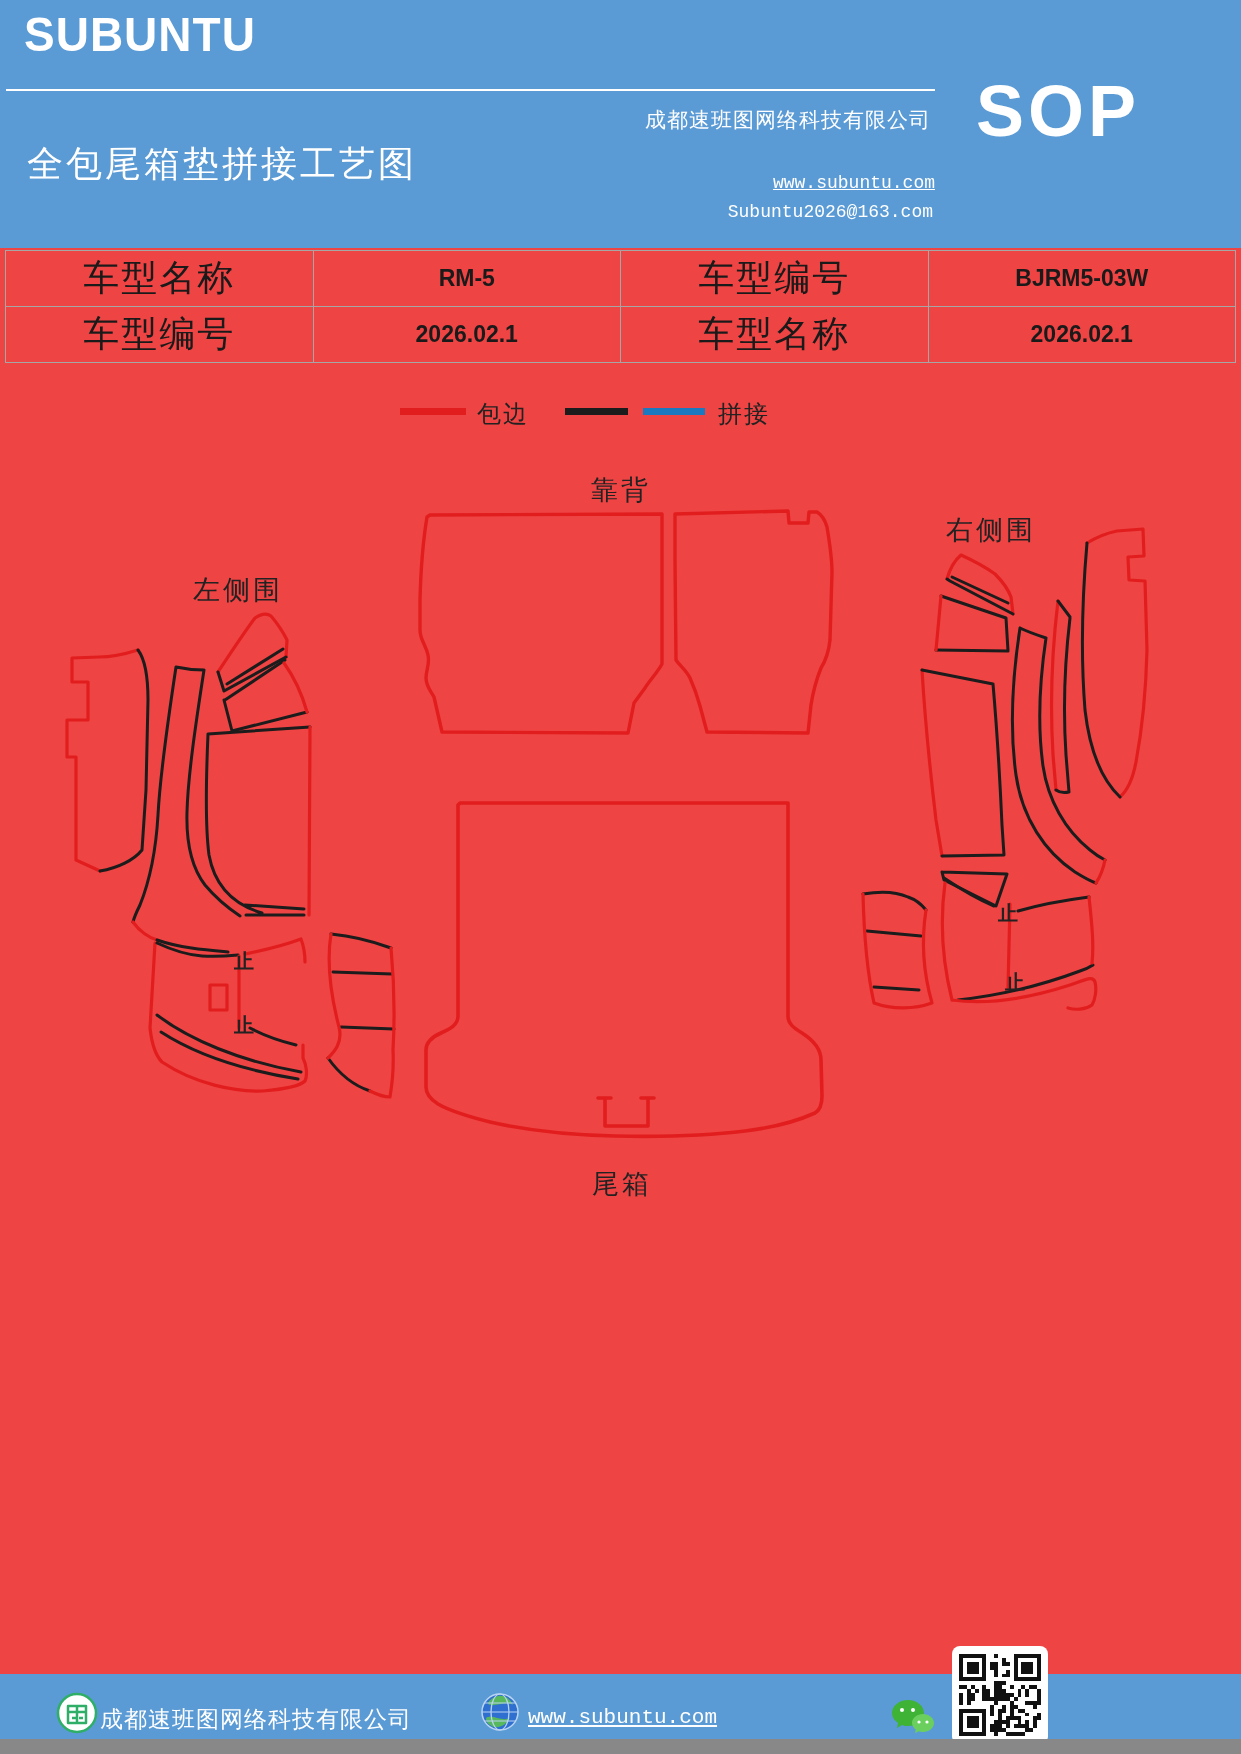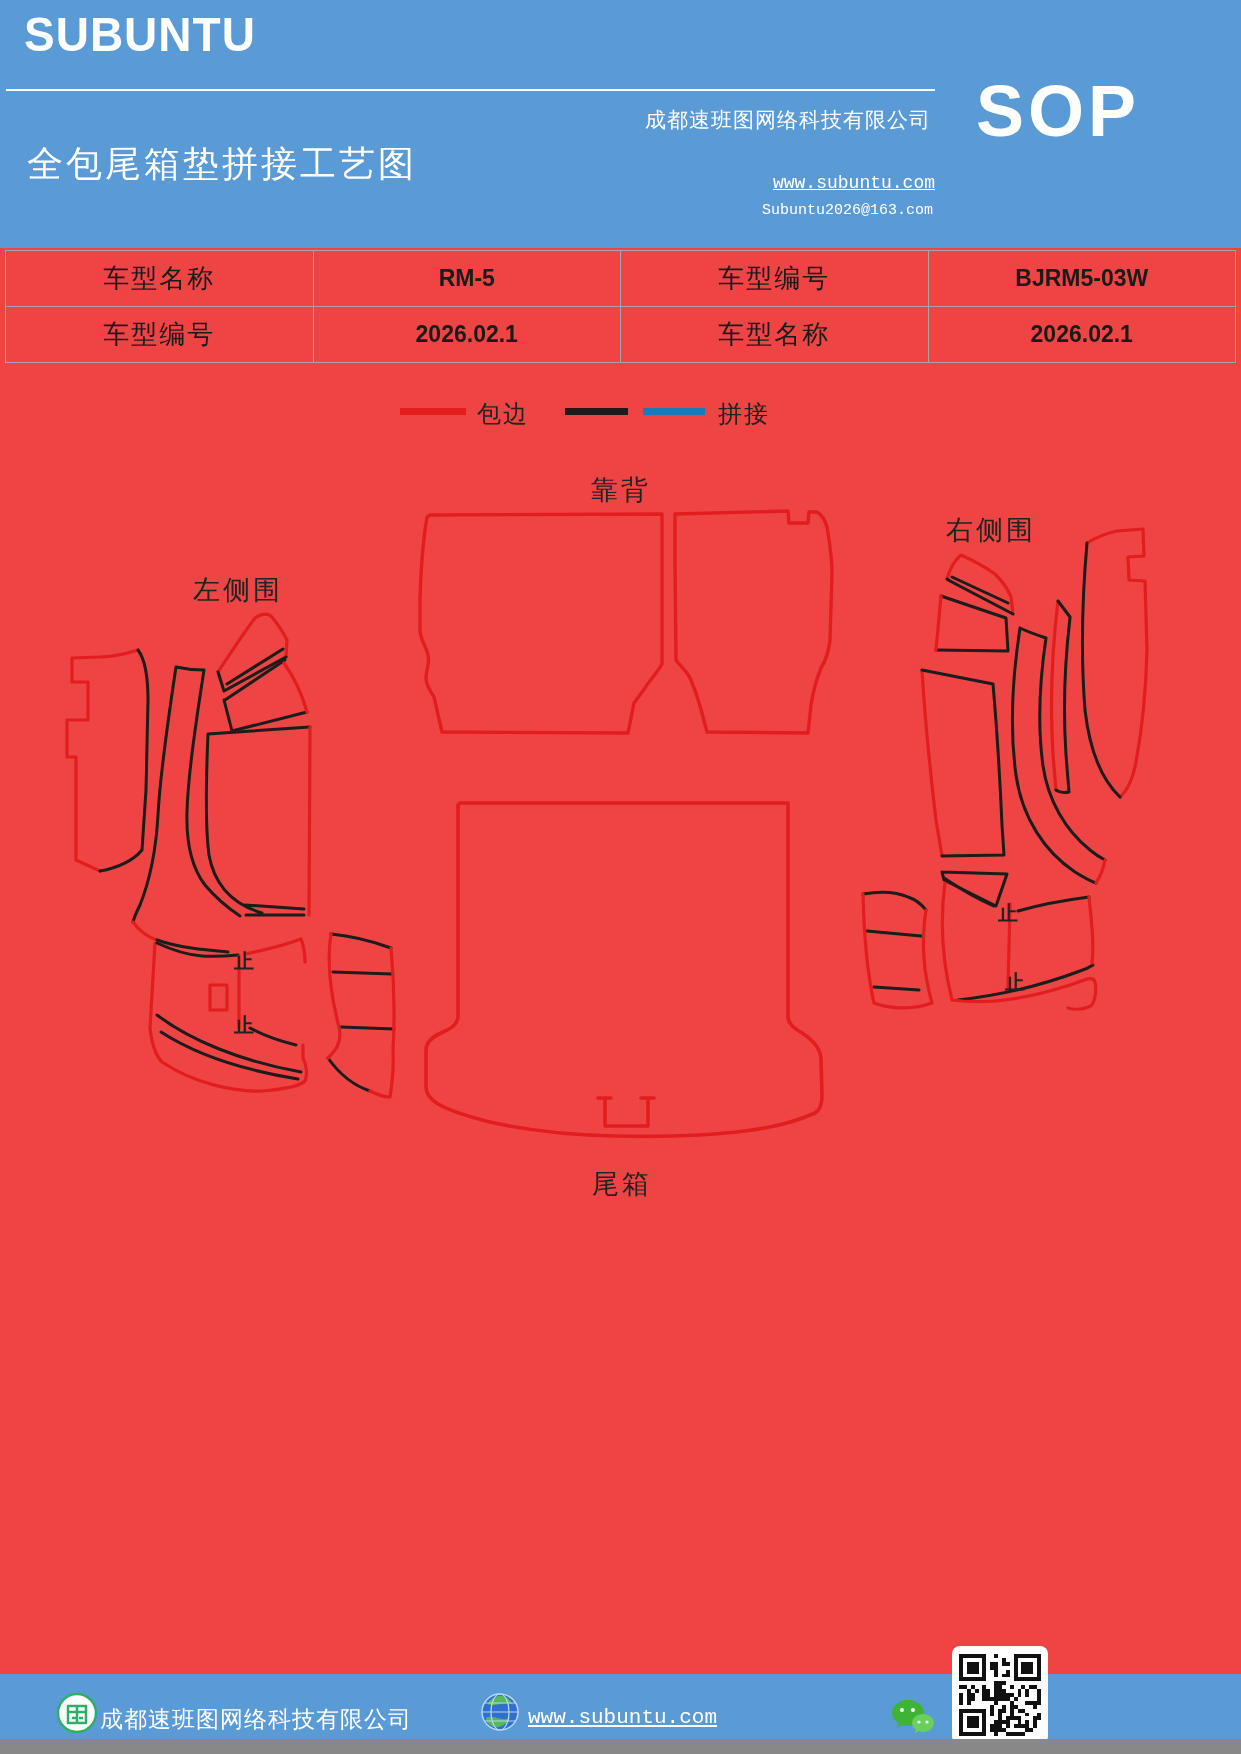--- a/index.html
+++ b/index.html
@@ -9,28 +9,28 @@
   .hdr{position:absolute;left:0;top:0;width:1241px;height:248px;background:#5B9BD5;}
   .brand{position:absolute;left:24px;top:6px;color:#fff;font-size:46px;font-weight:800;
          letter-spacing:1px;font-family:"Liberation Sans",sans-serif;transform:scale(1,1.05);transform-origin:left top;}
   .hdr-rule{position:absolute;left:6px;top:89px;width:929px;height:2px;background:#fff;}
   .doc-title{position:absolute;left:27px;top:140px;margin:0;color:#fff;font-weight:400;
          font-size:36px;letter-spacing:3px;font-family:"Liberation Serif",serif;}
   .hdr-company{position:absolute;right:310px;top:106px;color:#fff;font-size:21px;
          letter-spacing:1px;font-family:"Liberation Serif",serif;}
   .hdr-site{position:absolute;right:306px;top:173px;color:#fff;font-size:18px;
          text-decoration:underline;font-family:"Liberation Mono",monospace;cursor:pointer;}
-  .hdr-email{position:absolute;right:308px;top:202px;color:#fff;font-size:15px;
+  .hdr-email{position:absolute;right:308px;top:202px;color:#fff;font-size:18px;
          font-family:"Liberation Mono",monospace;}
   .sop{position:absolute;left:976px;top:70px;color:#fff;font-size:72px;font-weight:700;
          letter-spacing:4px;font-family:"Liberation Sans",sans-serif;}
   
   .info{position:absolute;left:5px;top:250px;width:1231px;height:113px;border-collapse:collapse;}
   .info td{border:1.5px solid #A6A6A6;text-align:center;vertical-align:middle;color:#1a1a1a;}
-  .info td.lbl{font-size:26px;font-family:Liberation Mono, monospace;letter-spacing:2px;}
+  .info td.lbl{font-size:36px;font-family:Liberation Mono, monospace;letter-spacing:2px;}
   .info td.val{font-size:23px;font-weight:600;font-family:"Liberation Sans",sans-serif;}
   .c1{width:25%;} .c2{width:25%;} .c3{width:25%;} .c4{width:25%;}
   
   .legend{position:absolute;left:0;top:398px;width:1241px;height:34px;padding-left:16px;}
   .sw{position:absolute;top:10px;height:7px;display:inline-block;}
   .sw.red{left:400px;width:66px;background:#E21D1E;}
   .sw.black{left:565px;width:63px;background:#1C1C1C;}
   .sw.blue{left:643px;width:62px;background:#1B79C0;}
   .lg-label{position:absolute;top:0;font-size:24px;color:#222;letter-spacing:2px;
          font-family:"Liberation Serif",serif;}

